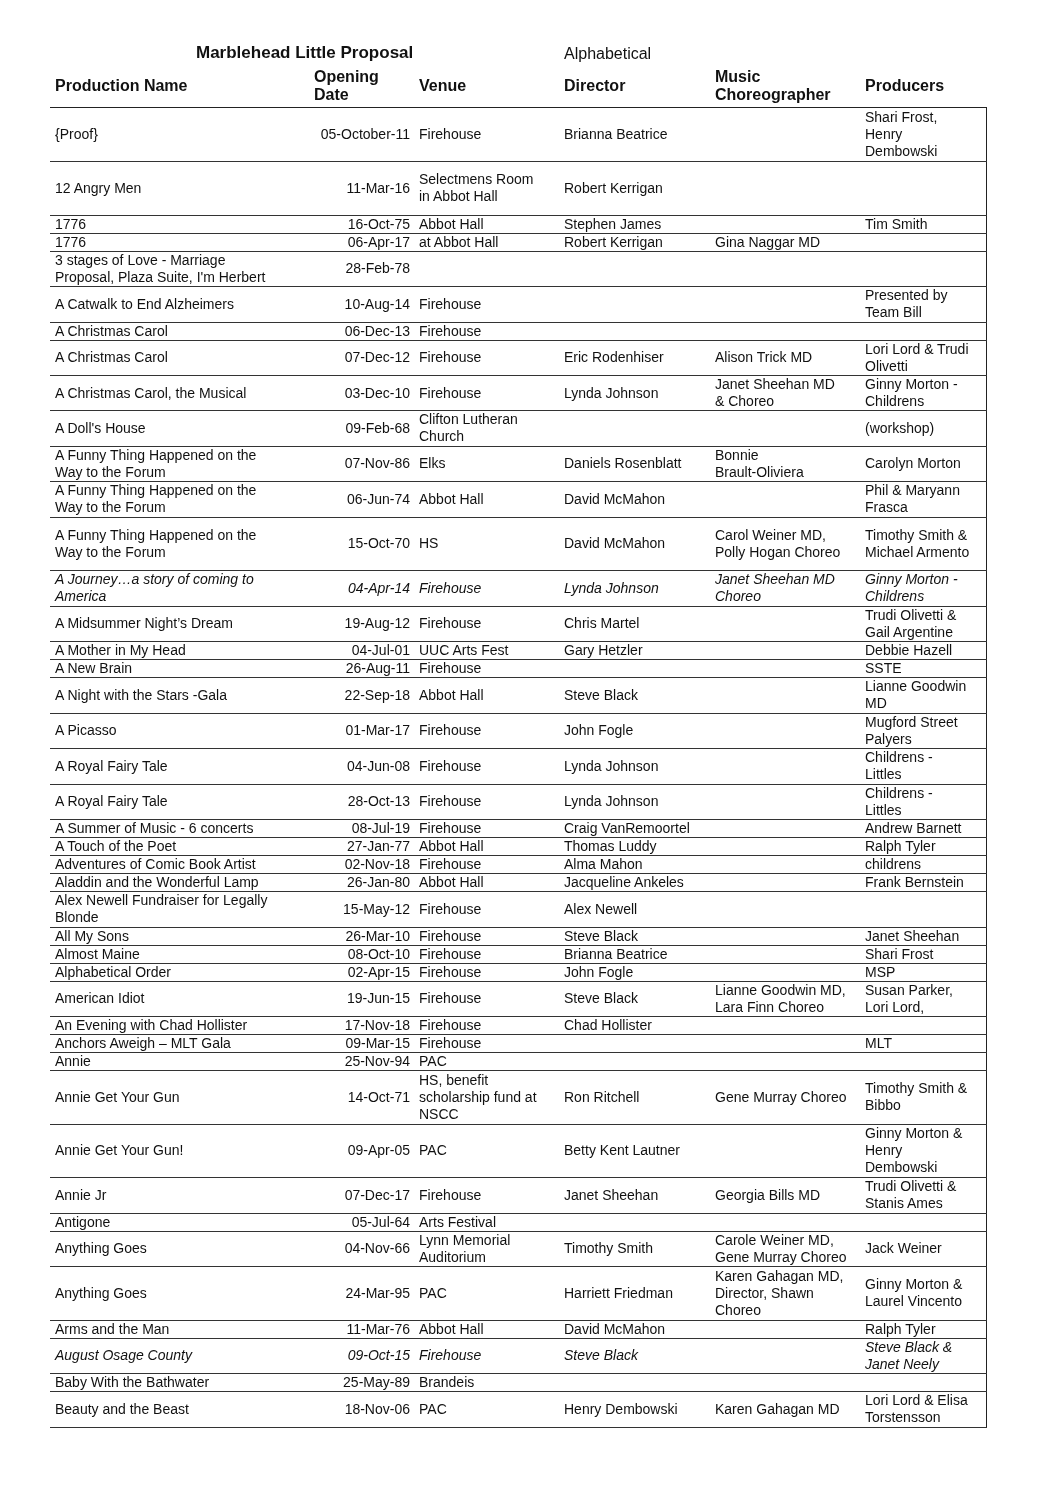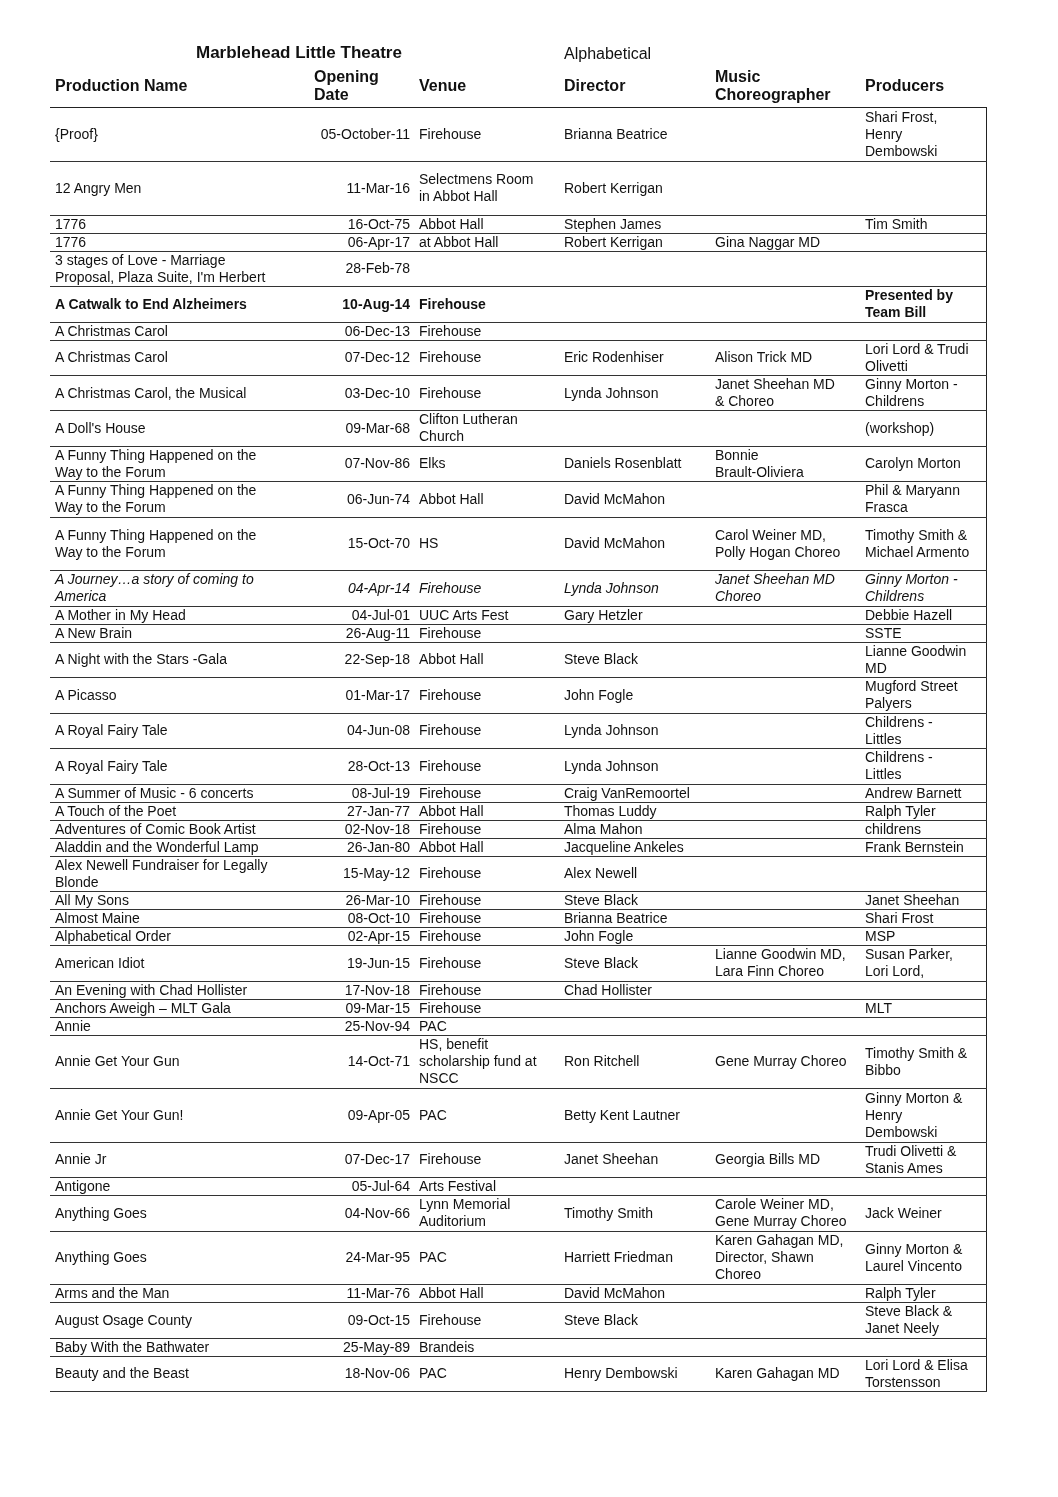--- a/index.html
+++ b/index.html
@@ -16,21 +16,21 @@
     th { text-align: left; vertical-align: middle; font-weight: bold; font-size: 16px; line-height: 18px; padding: 1px 4px 2px 5px; border-bottom: 1.5px solid #222; height: 38px; }
     th.h-date { padding-left: 8px; }
     th.h-prod { border-right: none; }
     td { vertical-align: middle; padding: 0 4px 0 5px; border-bottom: 1.5px solid #333; white-space: pre-line; }
     td.date { text-align: right; padding-right: 4px; }
     td.prodcol { border-right: 1.5px solid #222; }
   </style>
 </head>
 <body>
 
-<div class="page-title">Marblehead Little Theatre</div>
+<div class="page-title">Marblehead Little Proposal</div>
 <div class="page-subtitle">Alphabetical</div>
 
 <table class="prod">
   <colgroup>
     <col class="c-name">
       <col class="c-date">
       <col class="c-venue">
       <col class="c-dir">
       <col class="c-music">
       <col class="c-prod">
@@ -85,21 +85,21 @@
       </tr>
       <tr style="height: 35.5px;">
         <td>3 stages of Love - Marriage
 Proposal, Plaza Suite, I'm Herbert</td>
         <td class="date">28-Feb-78</td>
         <td></td>
         <td></td>
         <td></td>
         <td class="prodcol"></td>
       </tr>
-      <tr style="height: 35.5px; font-weight: bold;">
+      <tr style="height: 35.5px;">
         <td>A Catwalk to End Alzheimers</td>
         <td class="date">10-Aug-14</td>
         <td>Firehouse</td>
         <td></td>
         <td></td>
         <td class="prodcol">Presented by
 Team Bill</td>
       </tr>
       <tr style="height: 17.5px;">
         <td>A Christmas Carol</td>
@@ -123,21 +123,21 @@
         <td class="date">03-Dec-10</td>
         <td>Firehouse</td>
         <td>Lynda Johnson</td>
         <td>Janet Sheehan MD
 &amp; Choreo</td>
         <td class="prodcol">Ginny Morton -
 Childrens</td>
       </tr>
       <tr style="height: 35.5px;">
         <td>A Doll's House</td>
-        <td class="date">09-Mar-68</td>
+        <td class="date">09-Feb-68</td>
         <td>Clifton Lutheran
 Church</td>
         <td></td>
         <td></td>
         <td class="prodcol">(workshop)</td>
       </tr>
       <tr style="height: 35.5px;">
         <td>A Funny Thing Happened on the
 Way to the Forum</td>
         <td class="date">07-Nov-86</td>
@@ -172,20 +172,29 @@
         <td>A Journey…a story of coming to
 America</td>
         <td class="date">04-Apr-14</td>
         <td>Firehouse</td>
         <td>Lynda Johnson</td>
         <td>Janet Sheehan MD
 Choreo</td>
         <td class="prodcol">Ginny Morton -
 Childrens</td>
       </tr>
+      <tr style="height: 35.5px;">
+        <td>A Midsummer Night’s Dream</td>
+        <td class="date">19-Aug-12</td>
+        <td>Firehouse</td>
+        <td>Chris Martel</td>
+        <td></td>
+        <td class="prodcol">Trudi Olivetti &amp;
+Gail Argentine</td>
+      </tr>
       <tr style="height: 17.5px;">
         <td>A Mother in My Head</td>
         <td class="date">04-Jul-01</td>
         <td>UUC Arts Fest</td>
         <td>Gary Hetzler</td>
         <td></td>
         <td class="prodcol">Debbie Hazell</td>
       </tr>
       <tr style="height: 17.5px;">
         <td>A New Brain</td>
@@ -390,21 +399,21 @@
 Laurel Vincento</td>
       </tr>
       <tr style="height: 17.5px;">
         <td>Arms and the Man</td>
         <td class="date">11-Mar-76</td>
         <td>Abbot Hall</td>
         <td>David McMahon</td>
         <td></td>
         <td class="prodcol">Ralph Tyler</td>
       </tr>
-      <tr style="height: 35.5px;">
+      <tr style="height: 35.5px; font-style: italic;">
         <td>August Osage County</td>
         <td class="date">09-Oct-15</td>
         <td>Firehouse</td>
         <td>Steve  Black</td>
         <td></td>
         <td class="prodcol">Steve Black &amp;
 Janet Neely</td>
       </tr>
       <tr style="height: 17.5px;">
         <td>Baby With the Bathwater</td>

